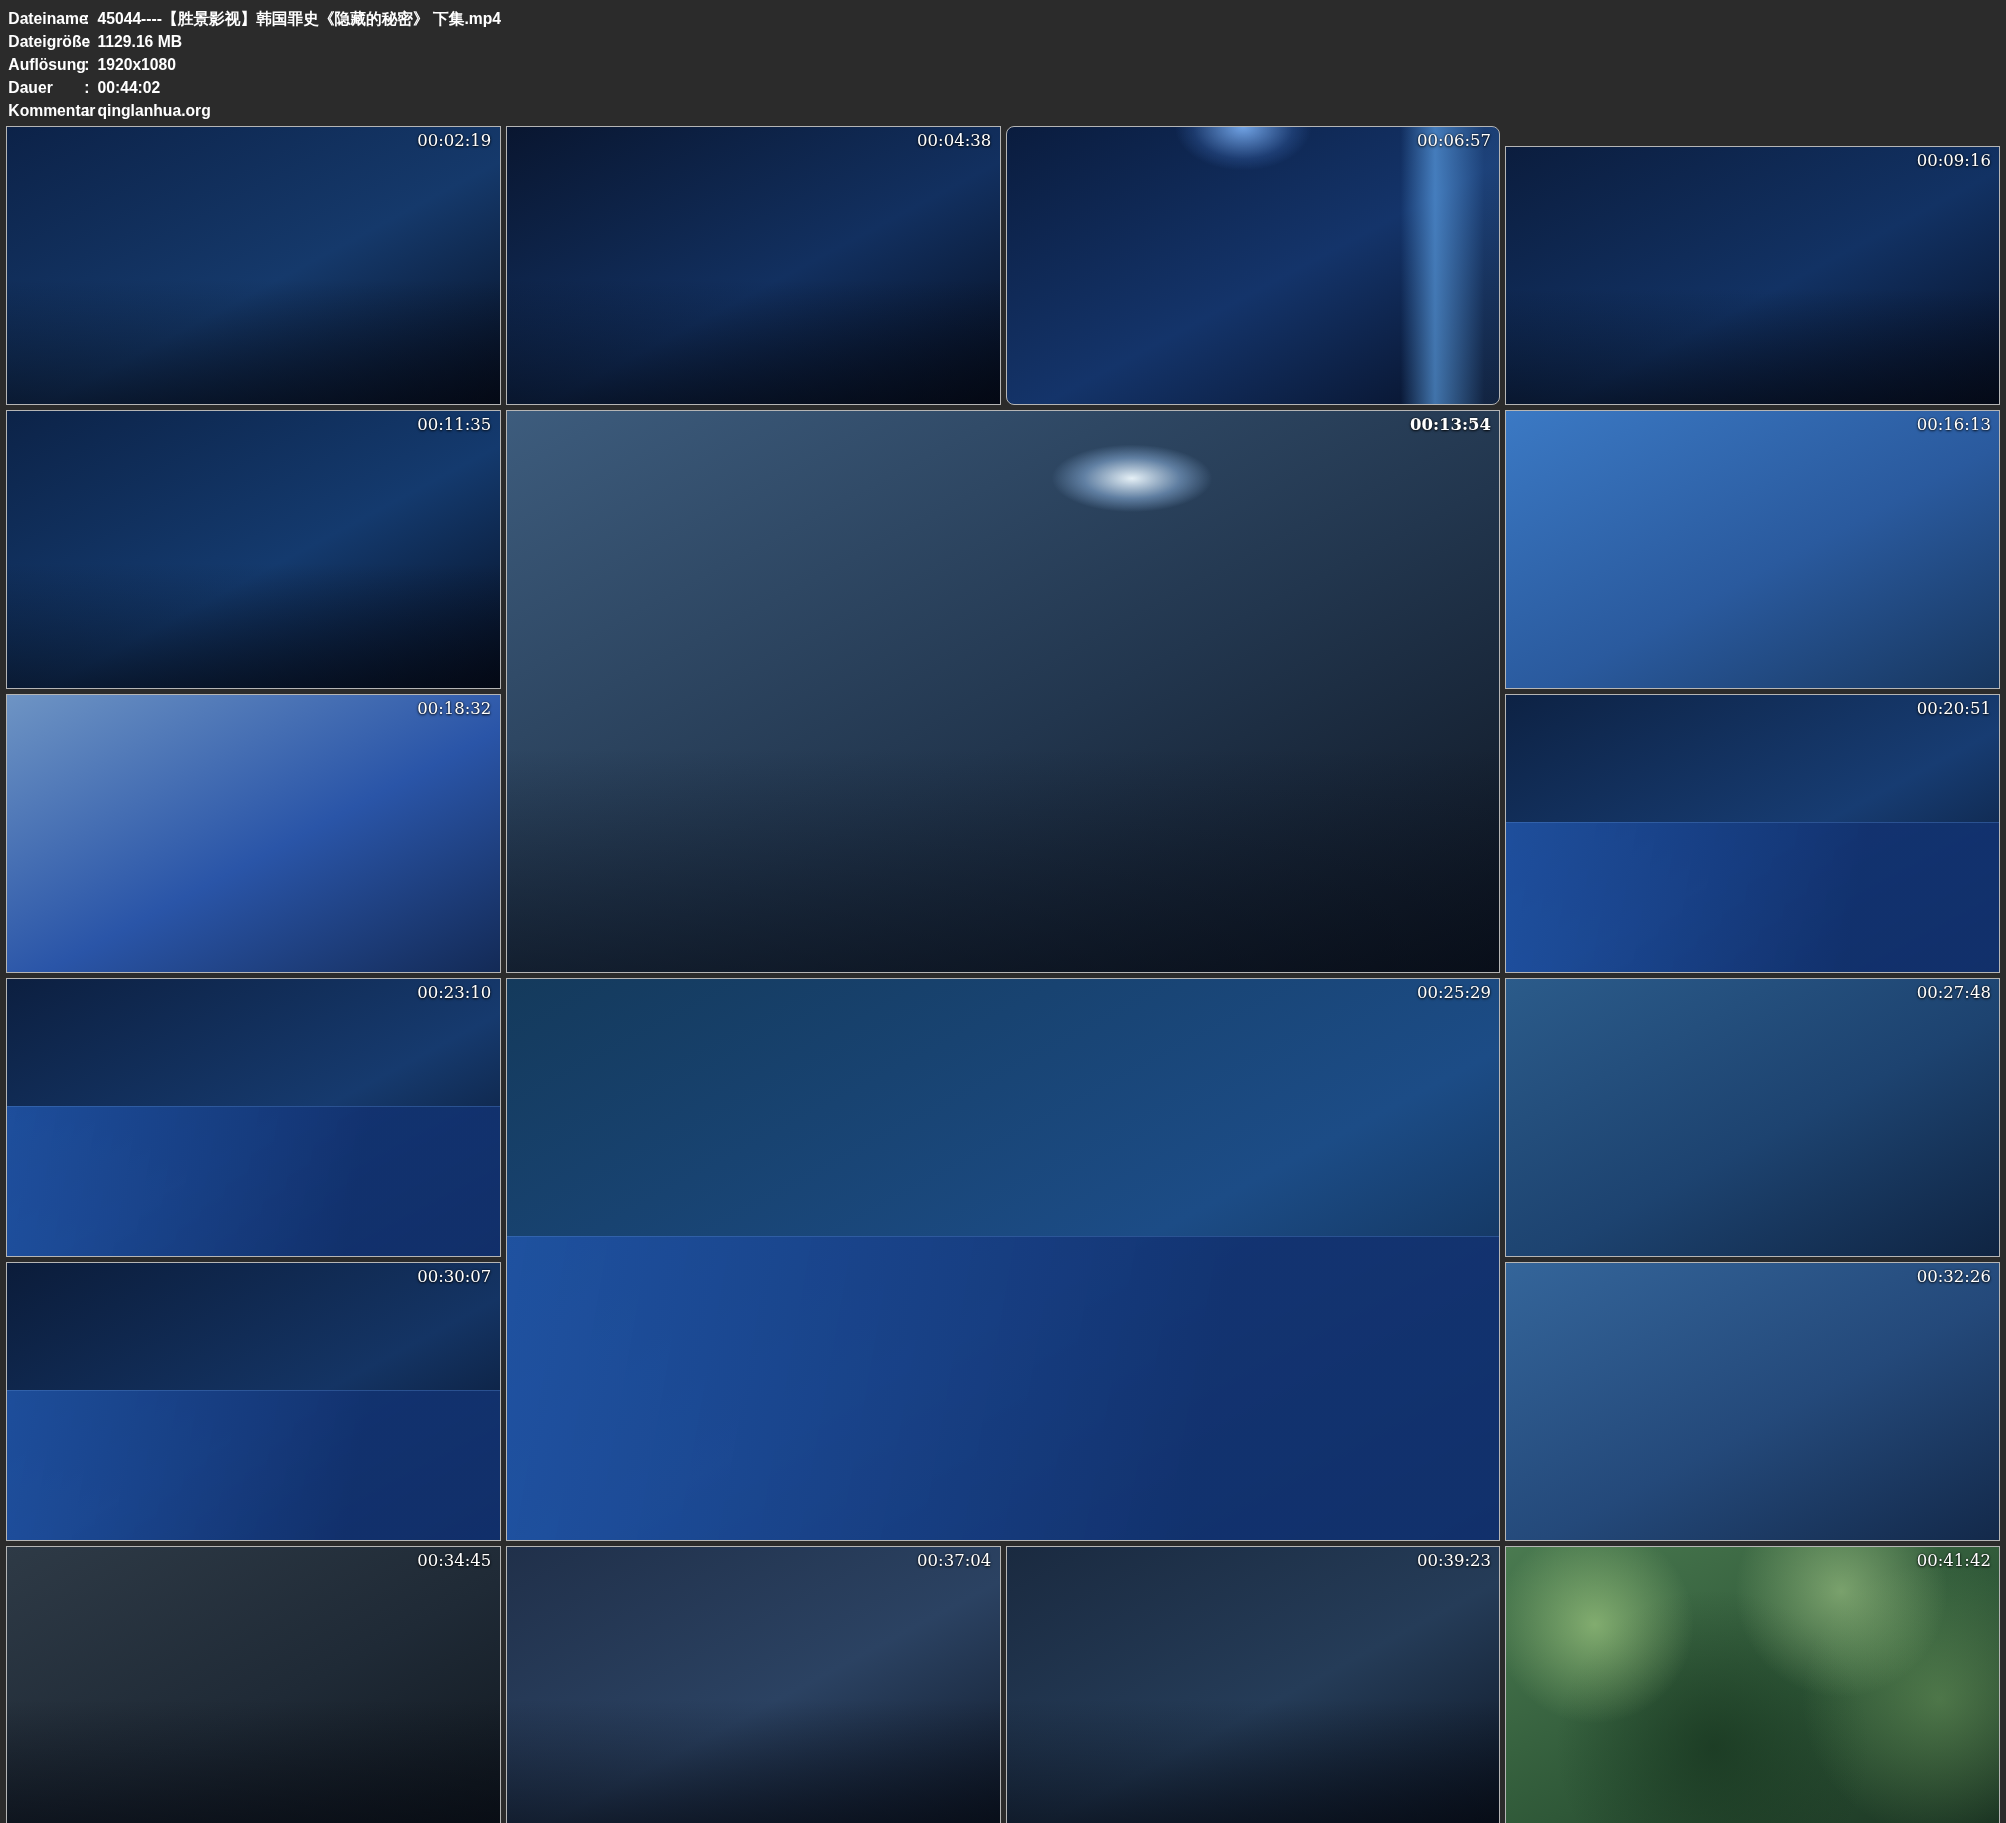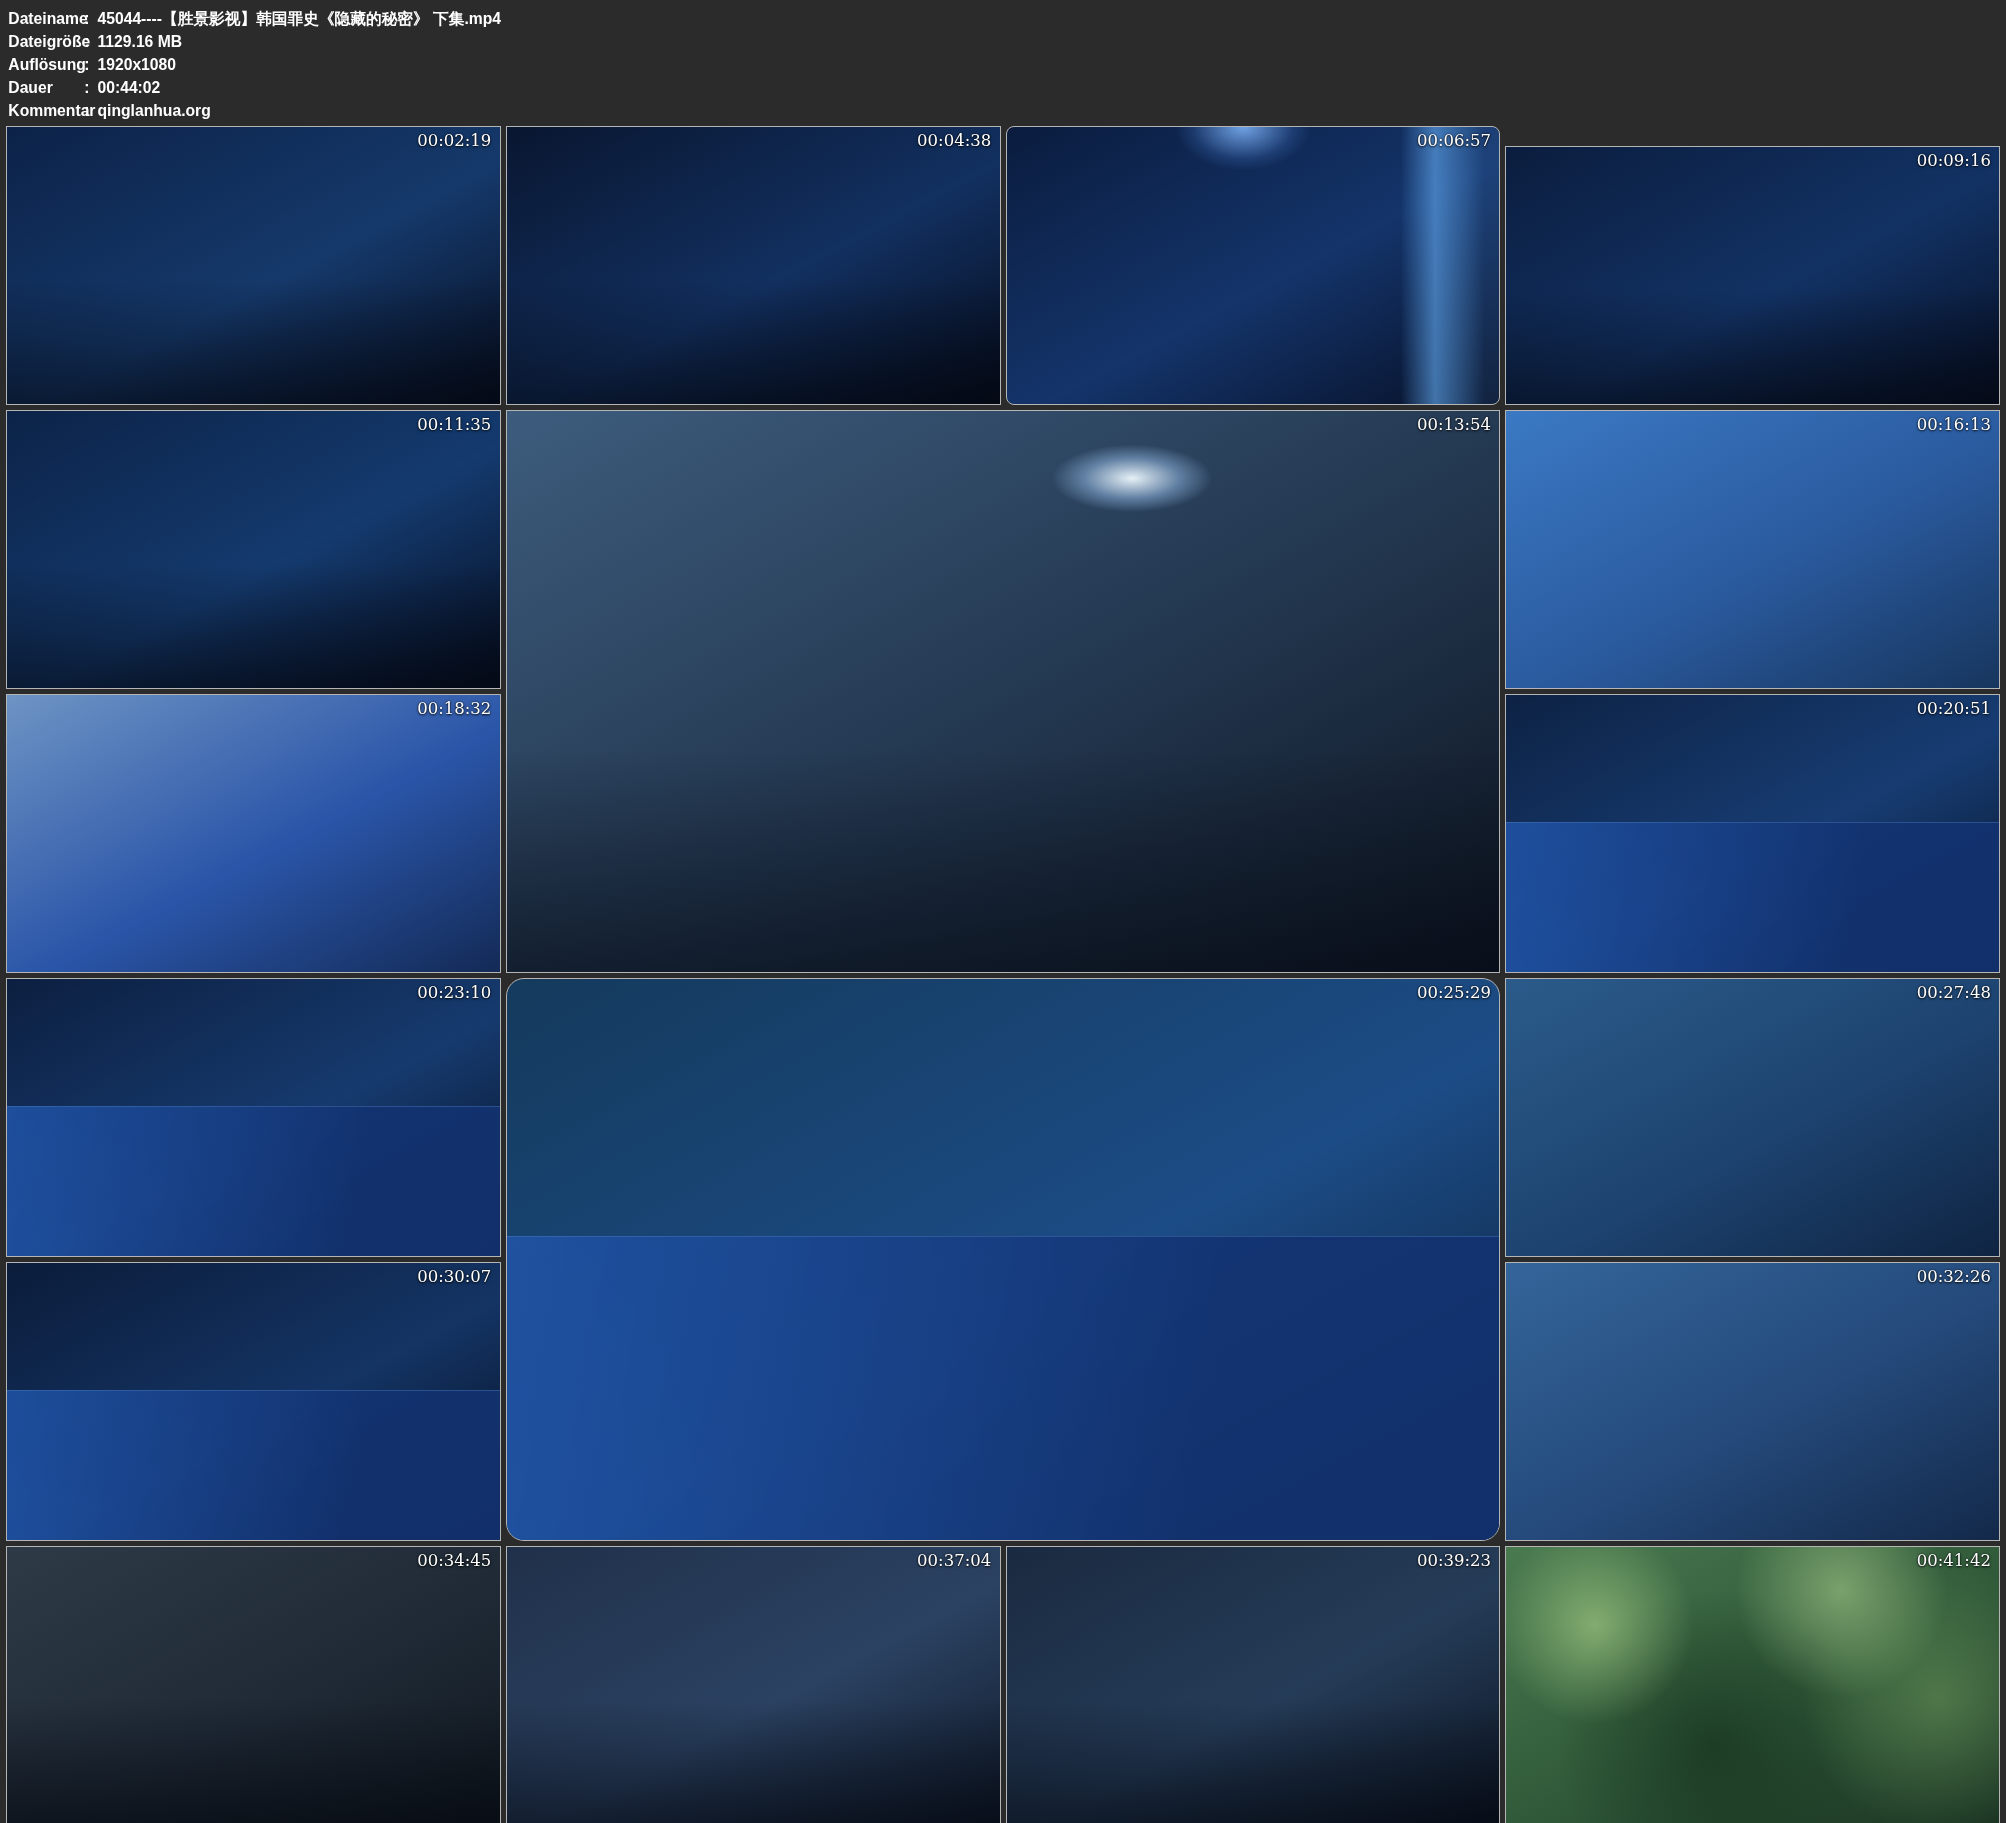--- a/index.html
+++ b/index.html
@@ -52,21 +52,21 @@
     gap: 5px;
   }
   .thumb {
     box-sizing: border-box;
     position: relative;
     border: 0.8px solid #b5b5b5;
     overflow: hidden;
     background: #0a1a33;
   }
   .thumb.big-1 { grid-area: 2 / 2 / span 2 / span 2; }
-  .thumb.big-2 { grid-area: 4 / 2 / span 2 / span 2; border-radius: 18px; }
+  .thumb.big-2 { grid-area: 4 / 2 / span 2 / span 2; }
 
   .timestamp {
     position: absolute;
     top: 4.1px;
     right: 8.3px;
     z-index: 3;
     font-family: "DejaVu Serif", serif;
     font-size: 16.5px;
     color: #ffffff;
     text-shadow: 0 0.8px 2.5px rgba(0,0,0,0.9), 0 0 1.7px rgba(0,0,0,0.8);
@@ -146,21 +146,21 @@
   <div class="thumb v-beam" style="background: linear-gradient(152deg, rgb(10, 28, 62) 0%, rgb(20, 52, 106) 55%, rgb(7, 17, 40) 100%); border-radius: 8px;">
     <span class="timestamp">00:06:57</span>
   </div>
   <div class="thumb v-dim" style="background: linear-gradient(152deg, rgb(11, 29, 62) 0%, rgb(18, 50, 100) 55%, rgb(6, 15, 36) 100%); margin-top: 20px;">
     <span class="timestamp">00:09:16</span>
   </div>
 
   <div class="thumb v-dim" style="background: linear-gradient(152deg, rgb(12, 35, 72) 0%, rgb(20, 58, 110) 55%, rgb(5, 13, 31) 100%);">
     <span class="timestamp">00:11:35</span>
   </div>
-  <div class="thumb big-1 v-lamp" style="background: linear-gradient(152deg, rgb(61, 92, 125) 0%, rgb(34, 54, 78) 55%, rgb(13, 20, 32) 100%);">
+  <div class="thumb big-1 v-lamp" style="background: linear-gradient(152deg, rgb(61, 92, 125) 0%, rgb(34, 54, 78) 55%, rgb(13, 20, 32) 100%); font-weight: bold;">
     <span class="timestamp">00:13:54</span>
   </div>
   <div class="thumb" style="background: linear-gradient(152deg, rgb(59, 121, 196) 0%, rgb(42, 90, 158) 55%, rgb(23, 54, 94) 100%);">
     <span class="timestamp">00:16:13</span>
   </div>
 
   <div class="thumb" style="background: linear-gradient(152deg, rgb(110, 148, 196) 0%, rgb(42, 85, 168) 55%, rgb(19, 42, 86) 100%);">
     <span class="timestamp">00:18:32</span>
   </div>
   <div class="thumb v-bed" style="background: linear-gradient(152deg, rgb(13, 34, 68) 0%, rgb(23, 60, 114) 55%, rgb(7, 18, 38) 100%);">

